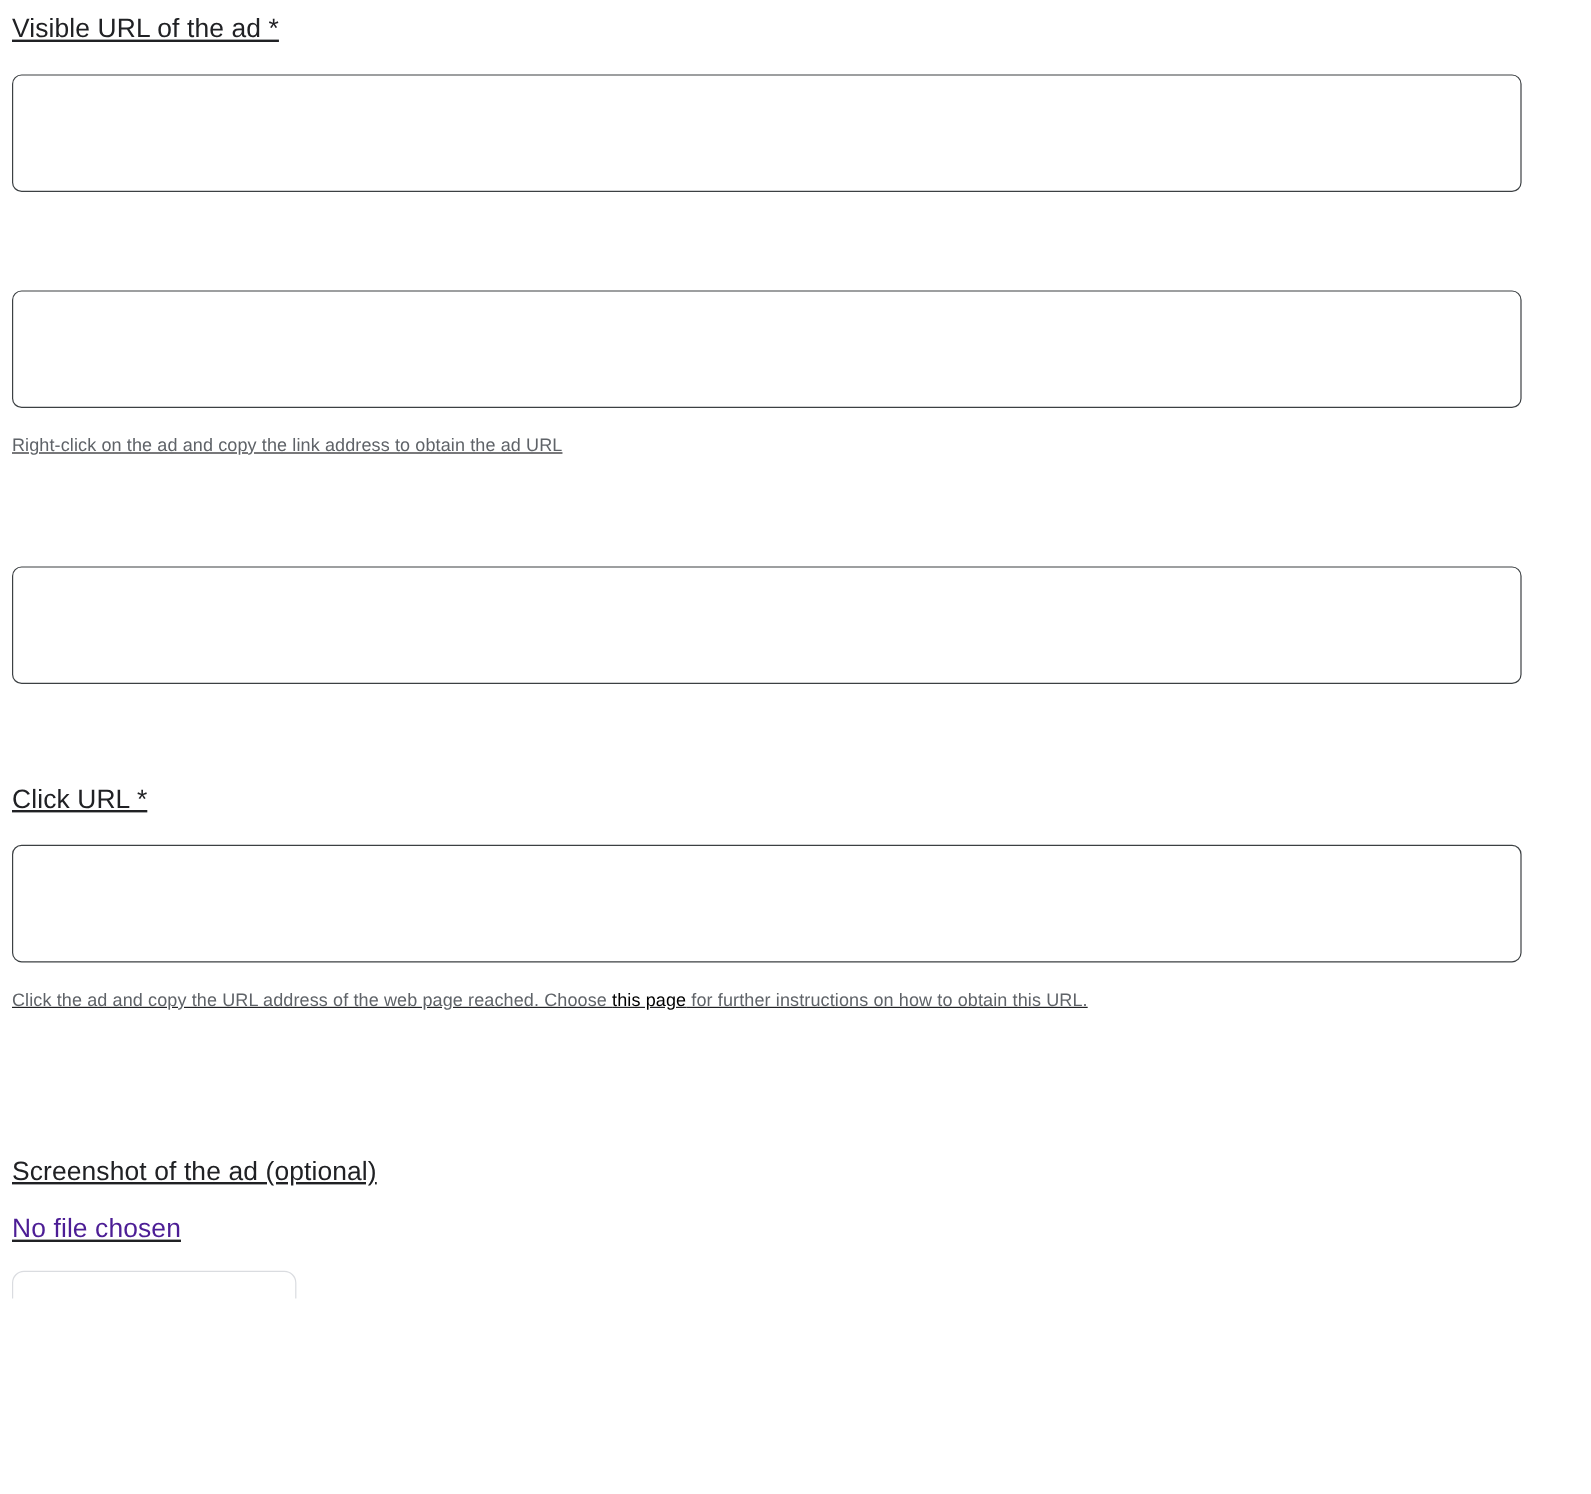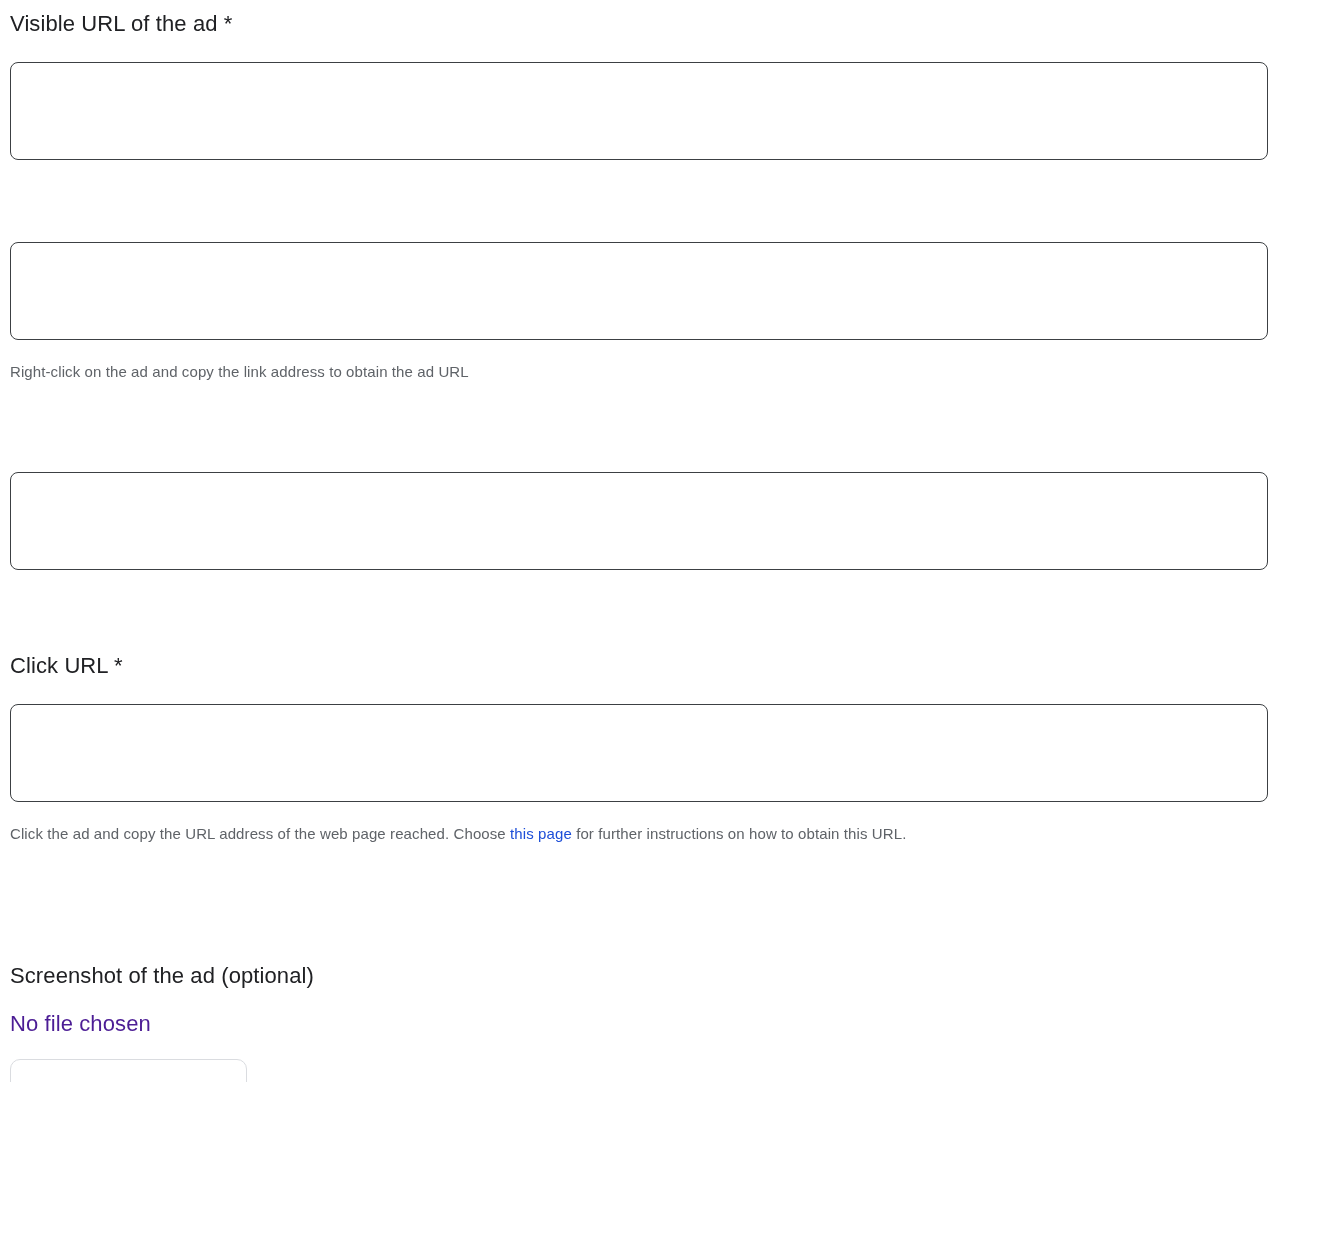--- a/index.html
+++ b/index.html
@@ -8,20 +8,21 @@
     padding: 0;
     background: #ffffff;
     font-family: "Liberation Sans", sans-serif;
     color: #202124;
   }
   .page {
     width: 1326px;
     height: 1082px;
     padding: 10px 58px 0 10px;
     overflow: hidden;
+    text-decoration: underline;
   }
   .field-label {
     font-size: 22px;
     line-height: 27px;
     font-weight: 400;
     color: #202124;
     margin-bottom: 25px;
     letter-spacing: 0.1px;
   }
   .field-input {
@@ -39,21 +40,21 @@
     outline: none;
   }
   .helper {
     font-size: 15px;
     line-height: 31px;
     color: #5f6368;
     margin-top: 16px;
     letter-spacing: 0.1px;
   }
   .helper a {
-    color: #1d4ed8;
+    color: #000000;
     text-decoration: none;
     cursor: pointer;
   }
   .spacer-sm { height: 82px; }
   .spacer-md { height: 85px; }
   .file-section-label {
     font-size: 22px;
     line-height: 27px;
     color: #202124;
     letter-spacing: 0.1px;

